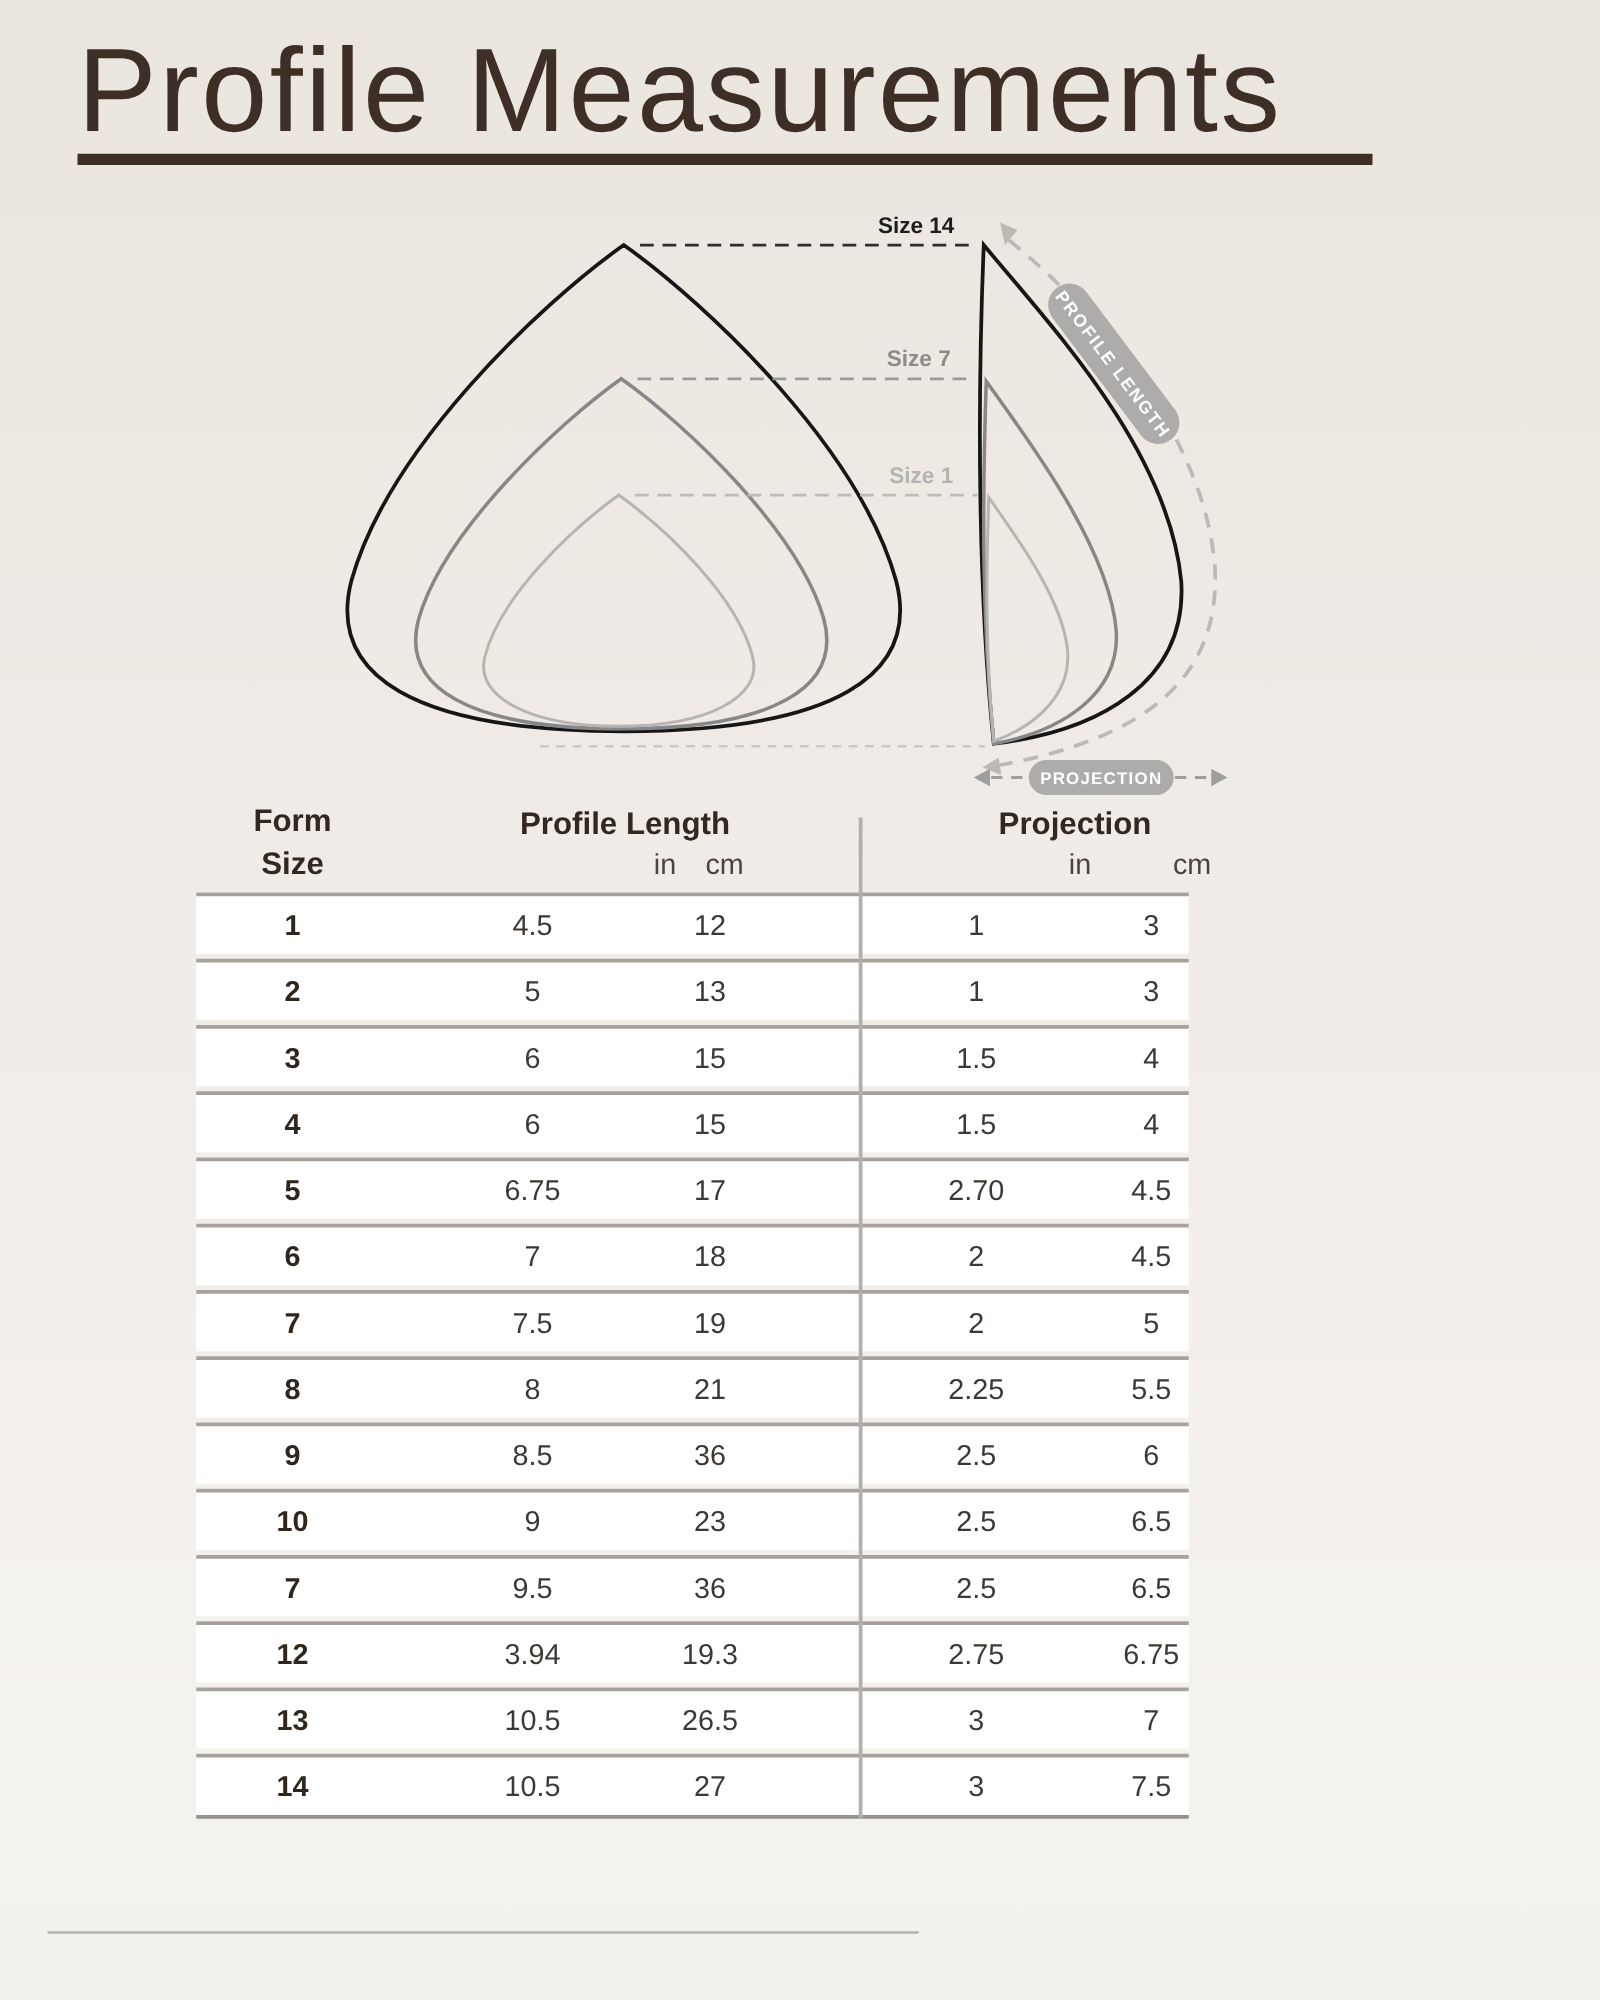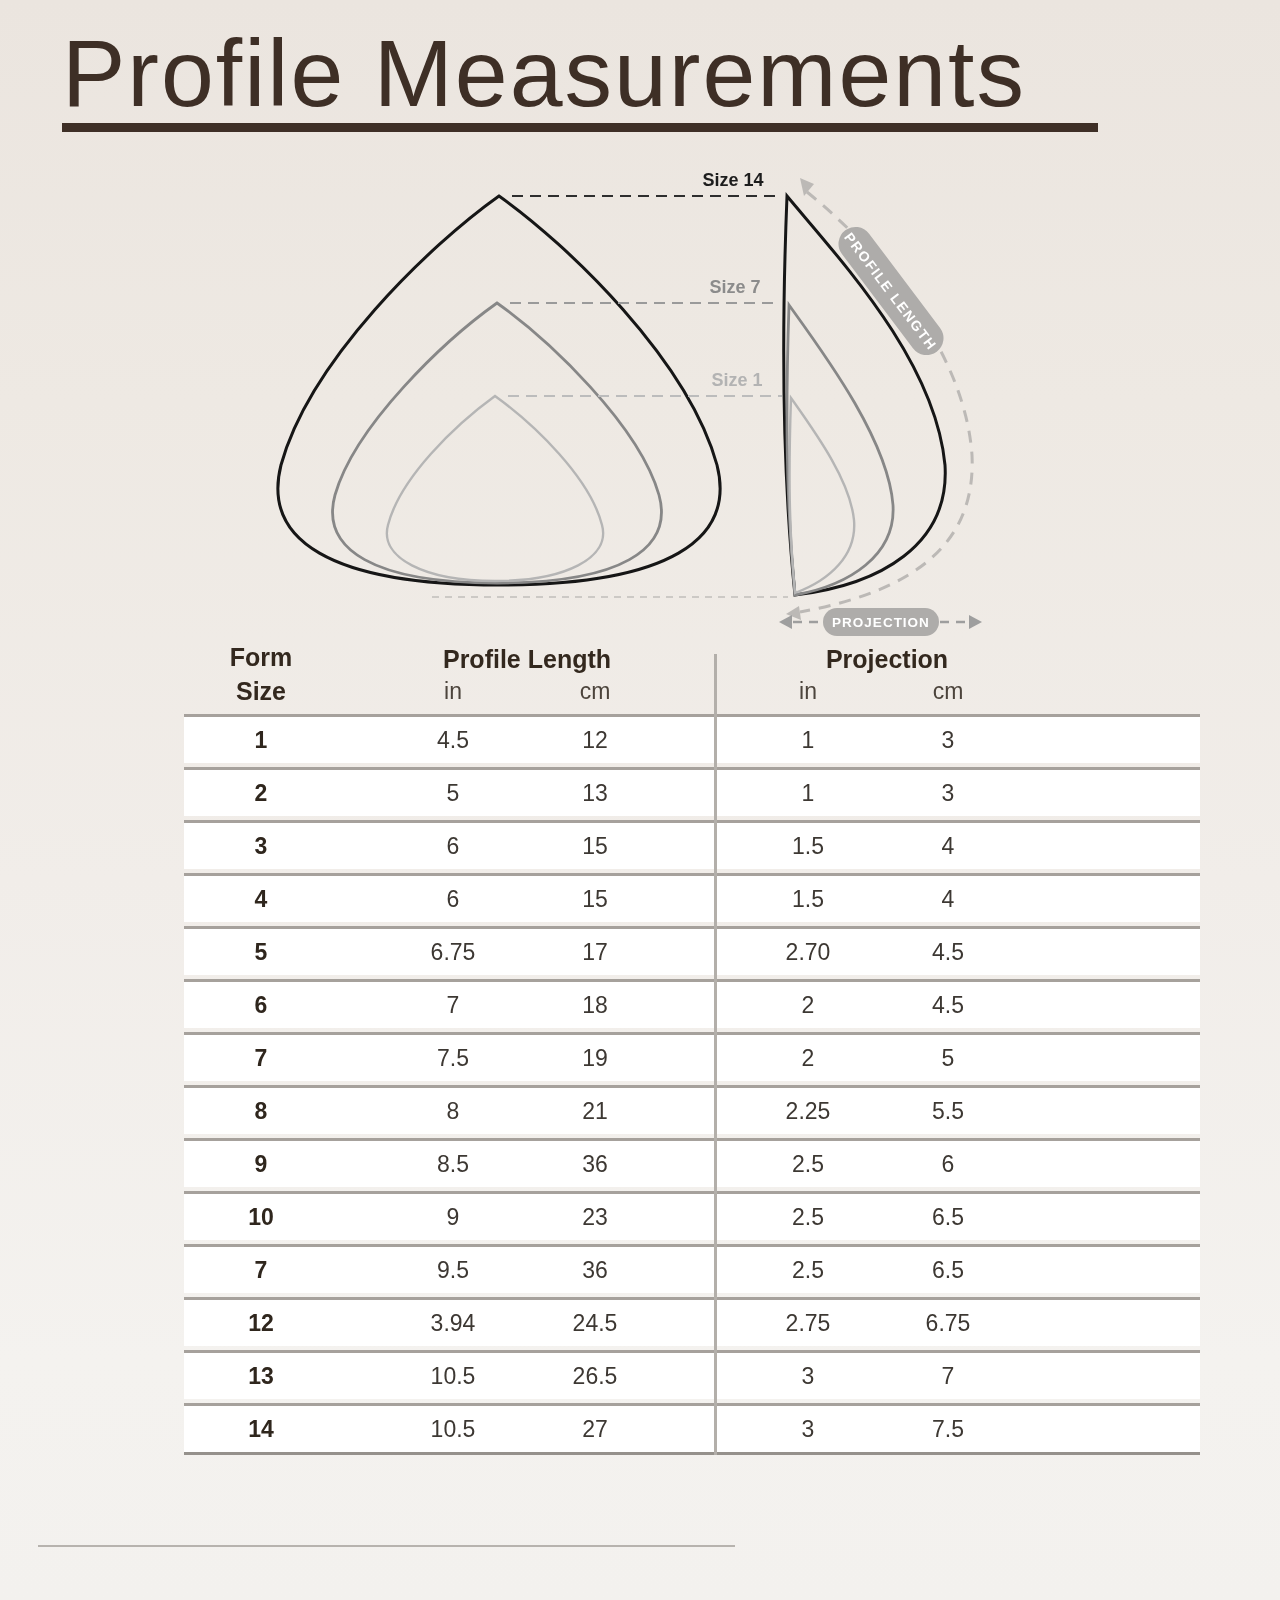--- a/index.html
+++ b/index.html
@@ -18,38 +18,38 @@
   }
   .title {
     margin:0; font-size:95px; font-weight:400; color:#3e2f26;
     letter-spacing:2px; white-space:nowrap; line-height:1.0;
   }
 
   
   .diagram { position:absolute; left:0; top:0; }
 
   
-  .table-wrap { position:absolute; left:184px; top:640px; width:1016px; }
+  .table-wrap { position:absolute; left:157px; top:640px; width:794px; }
   .v-divider {
     position:absolute; left:530px; top:14px; bottom:0; width:3px;
     background:#b3afaa; z-index:2;
   }
   .thead, .t-row {
     display:grid;
     grid-template-columns:154px 230px 54px 94px 184px 96px 122px;
   }
   .thead { padding-top:2px; }
   .h-group {
     font-size:25px; font-weight:bold; color:#33281e; text-align:center;
     height:34px; line-height:34px; white-space:nowrap;
   }
   .h-group.pl { grid-column:2/5; }
   .h-group.pr { grid-column:5/8; position:relative; left:-30px; }
   .h-sub {
-    font-size:23px; color:#4c443c; text-align:center; height:34px; line-height:30px;
+    font-size:23px; color:#4c443c; text-align:right; height:34px; line-height:30px;
   }
   .h-size { grid-column:1; font-size:25px; font-weight:bold; color:#33281e; text-align:center; height:34px; line-height:30px; }
 
   .tbody { border-bottom:3px solid #95918c; }
   .t-row {
     height:49px; align-items:center; background:#ffffff;
     border-top:3px solid #a6a19c; margin-top:4px;
   }
   .c { text-align:center; font-size:23px; color:#3d3833; }
   .c.size { font-weight:bold; color:#2f261d; }
@@ -216,21 +216,21 @@
       <div class="c size" style="grid-column:1">7</div>
       <div class="c" style="grid-column:2">9.5</div>
       <div class="c" style="grid-column:3">36</div>
       <div class="c" style="grid-column:5">2.5</div>
       <div class="c" style="grid-column:6">6.5</div>
     </div>
 
     <div class="t-row">
       <div class="c size" style="grid-column:1">12</div>
       <div class="c" style="grid-column:2">3.94</div>
-      <div class="c" style="grid-column:3">24.5</div>
+      <div class="c" style="grid-column:3">19.3</div>
       <div class="c" style="grid-column:5">2.75</div>
       <div class="c" style="grid-column:6">6.75</div>
     </div>
 
     <div class="t-row">
       <div class="c size" style="grid-column:1">13</div>
       <div class="c" style="grid-column:2">10.5</div>
       <div class="c" style="grid-column:3">26.5</div>
       <div class="c" style="grid-column:5">3</div>
       <div class="c" style="grid-column:6">7</div>

